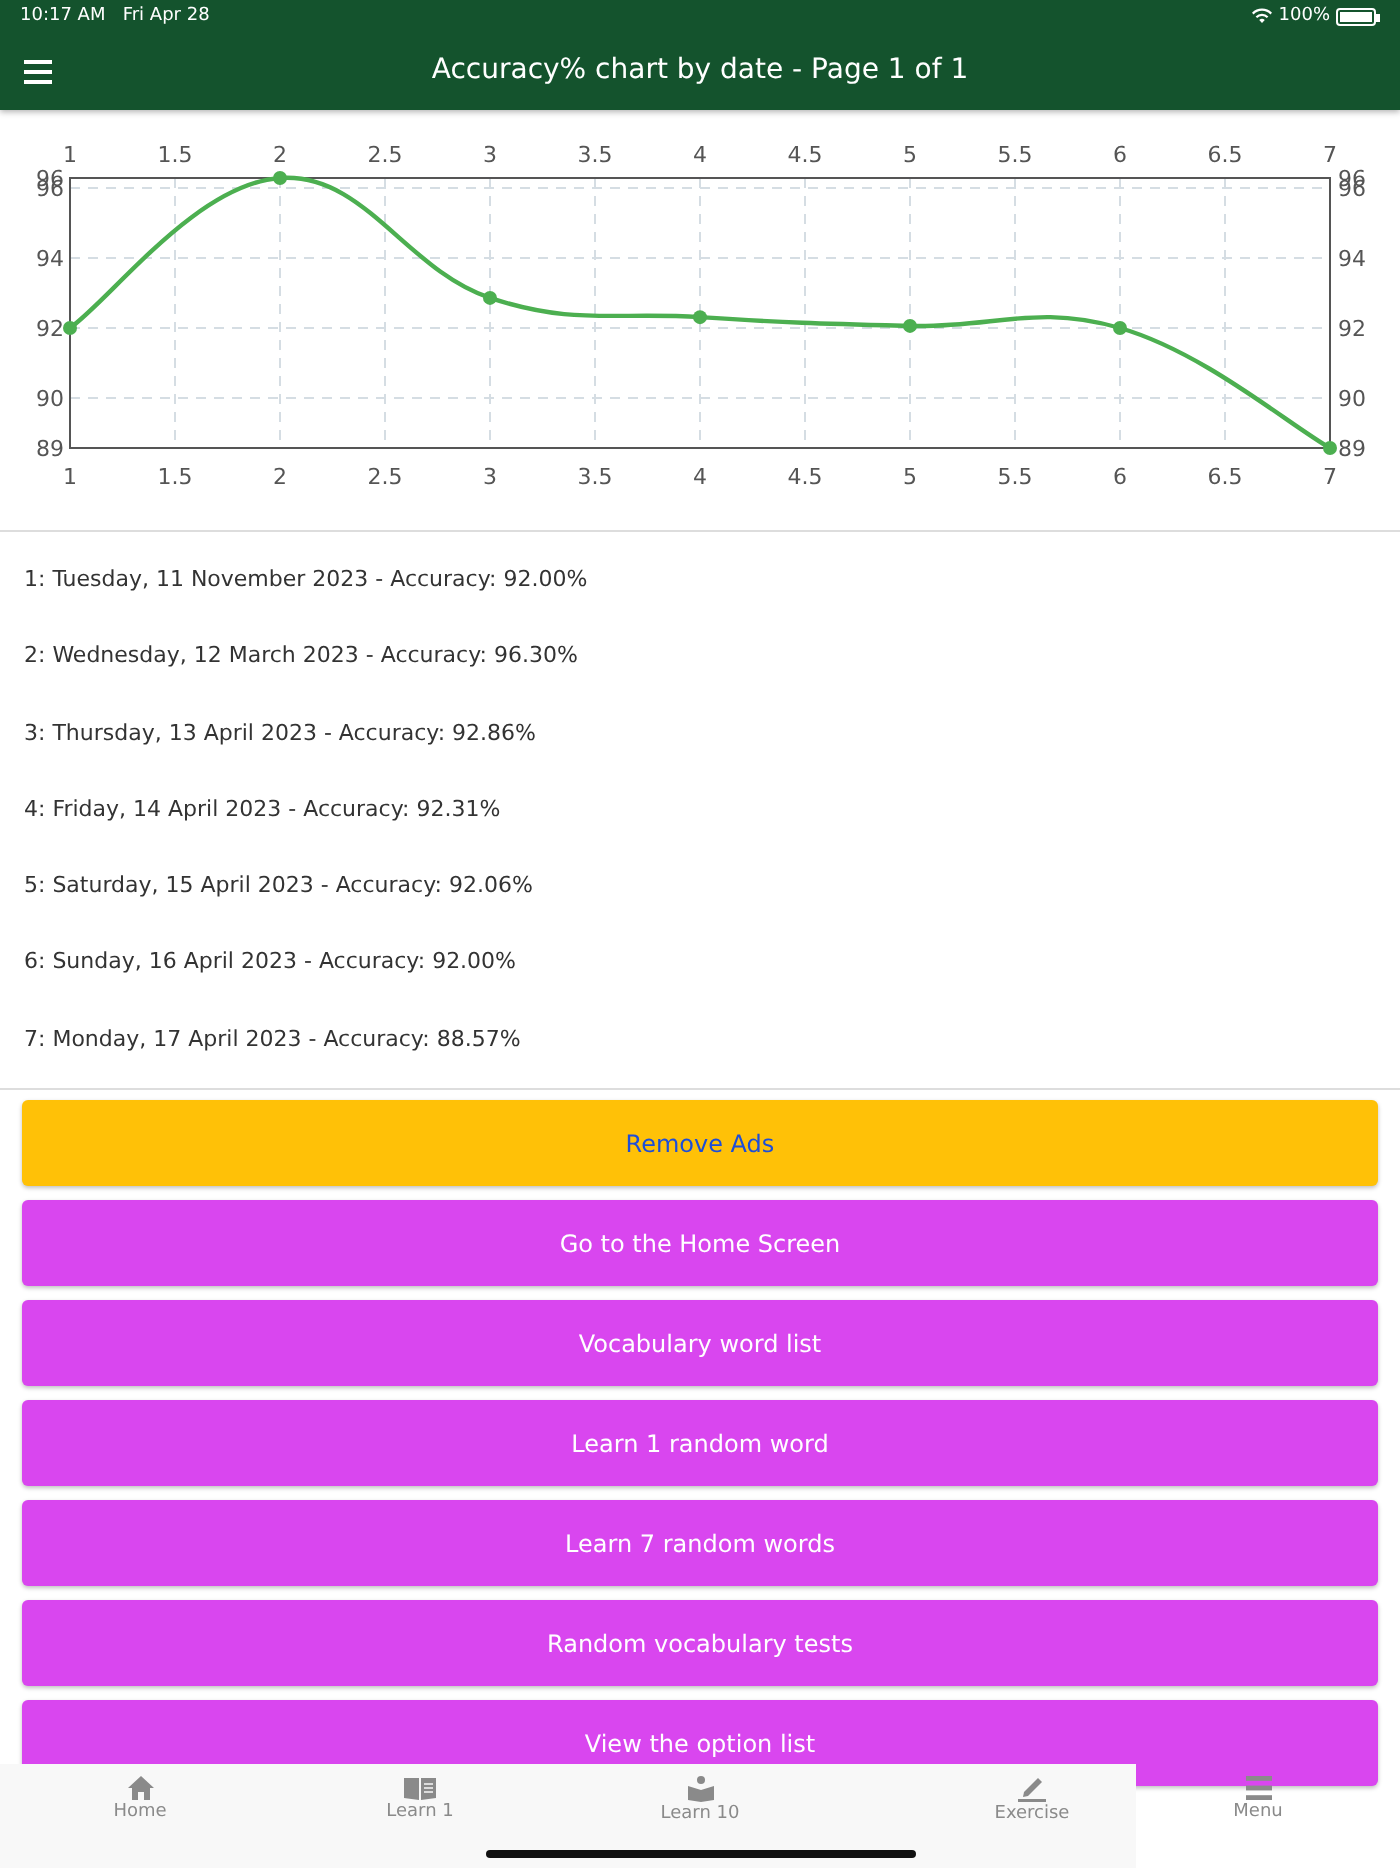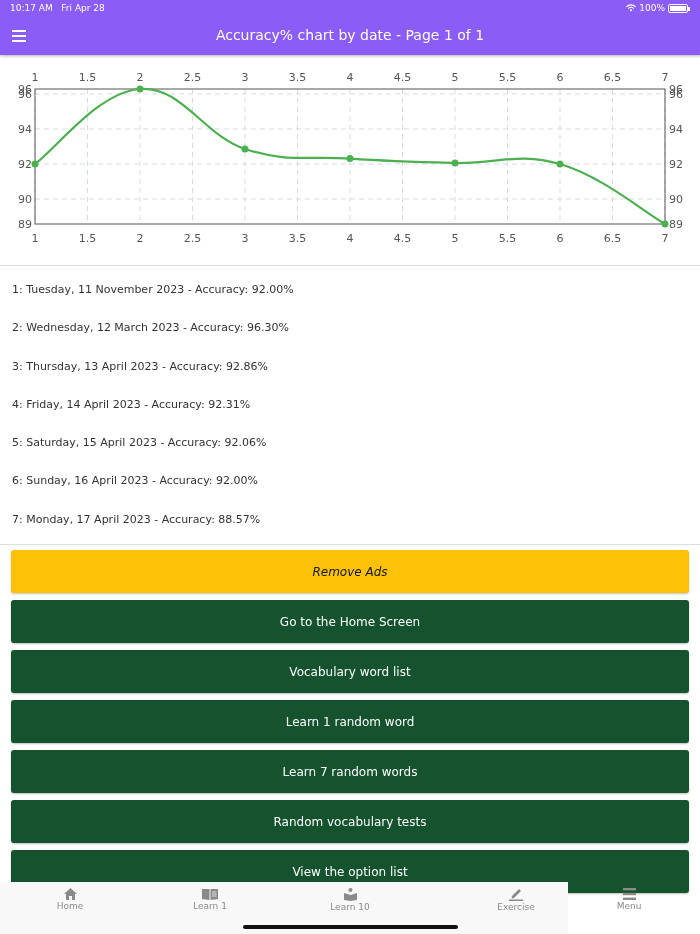--- a/index.html
+++ b/index.html
@@ -1,32 +1,32 @@
 <!DOCTYPE html>
 <html><head>
 <meta charset="utf-8">
 <style>
   * { box-sizing: border-box; margin: 0; padding: 0; }
   body { width: 700px; height: 934px; overflow: hidden; background: #ffffff; font-family: "DejaVu Sans", sans-serif; position: relative; color: #333; }
-  .topbar { position: absolute; left: 0; top: 0; width: 700px; height: 55px; background: #8b5cf6; color: #fff; box-shadow: 0 1px 3px rgba(0,0,0,0.3); }
+  .topbar { position: absolute; left: 0; top: 0; width: 700px; height: 55px; background: #14532d; color: #fff; box-shadow: 0 1px 3px rgba(0,0,0,0.3); }
   .status-time { position: absolute; left: 10px; top: 3px; font-size: 9px; }
   .status-right { position: absolute; right: 12px; top: 3px; font-size: 9px; display: flex; align-items: center; gap: 3px; }
   .battery { width: 20px; height: 9px; border: 1px solid #fff; border-radius: 2px; position: relative; }
   .battery::before { content: ""; position: absolute; left: 1px; top: 1px; right: 1px; bottom: 1px; background: #fff; }
   .battery::after { content: ""; position: absolute; right: -3px; top: 2px; width: 2px; height: 4px; background: #fff; }
   .menu-btn { position: absolute; left: 12px; top: 30px; width: 14px; height: 12px; cursor: pointer; }
   .menu-btn span { display: block; height: 2px; background: #fff; margin-bottom: 3px; }
   .title { position: absolute; left: 0; right: 0; top: 27px; text-align: center; font-size: 14px; }
   .chart-wrap { position: absolute; left: 0; top: 60px; width: 700px; height: 200px; }
   .divider { position: absolute; left: 0; width: 700px; height: 1px; background: #ddd; }
   .entries { position: absolute; left: 12px; top: 283px; }
   .entry { font-size: 11px; color: #333; height: 38.3px; line-height: 14px; }
   .buttons { position: absolute; left: 11px; top: 550px; width: 678px; }
-  .btn { height: 43px; margin-bottom: 7px; border-radius: 3px; background: #14532d; color: #fff; font-size: 12px; display: flex; align-items: center; justify-content: center; box-shadow: 0 1px 2px rgba(0,0,0,0.25); cursor: pointer; }
-  .btn.ads { background: #ffc107; color: #0f172a; font-style: italic; }
+  .btn { height: 43px; margin-bottom: 7px; border-radius: 3px; background: #d946ef; color: #fff; font-size: 12px; display: flex; align-items: center; justify-content: center; box-shadow: 0 1px 2px rgba(0,0,0,0.25); cursor: pointer; }
+  .btn.ads { background: #ffc107; color: #1d4ed8; }
   .tabbar { position: absolute; left: 0; top: 882px; width: 568px; height: 52px; background: #f8f8f8; }
   .tab { position: absolute; top: 6px; width: 80px; text-align: center; color: #8a8a8a; font-size: 9px; cursor: pointer; }
   .tab svg { display: block; margin: 0 auto 1px; }
   .home-ind { position: absolute; left: 243px; top: 925px; width: 215px; height: 4px; background: #111; border-radius: 2px; }
 </style>
 </head>
 <body>
 
 <div class="topbar">
   <span class="status-time"><span>10:17 AM</span>&nbsp;&nbsp;&nbsp;<span>Fri Apr 28</span></span>

